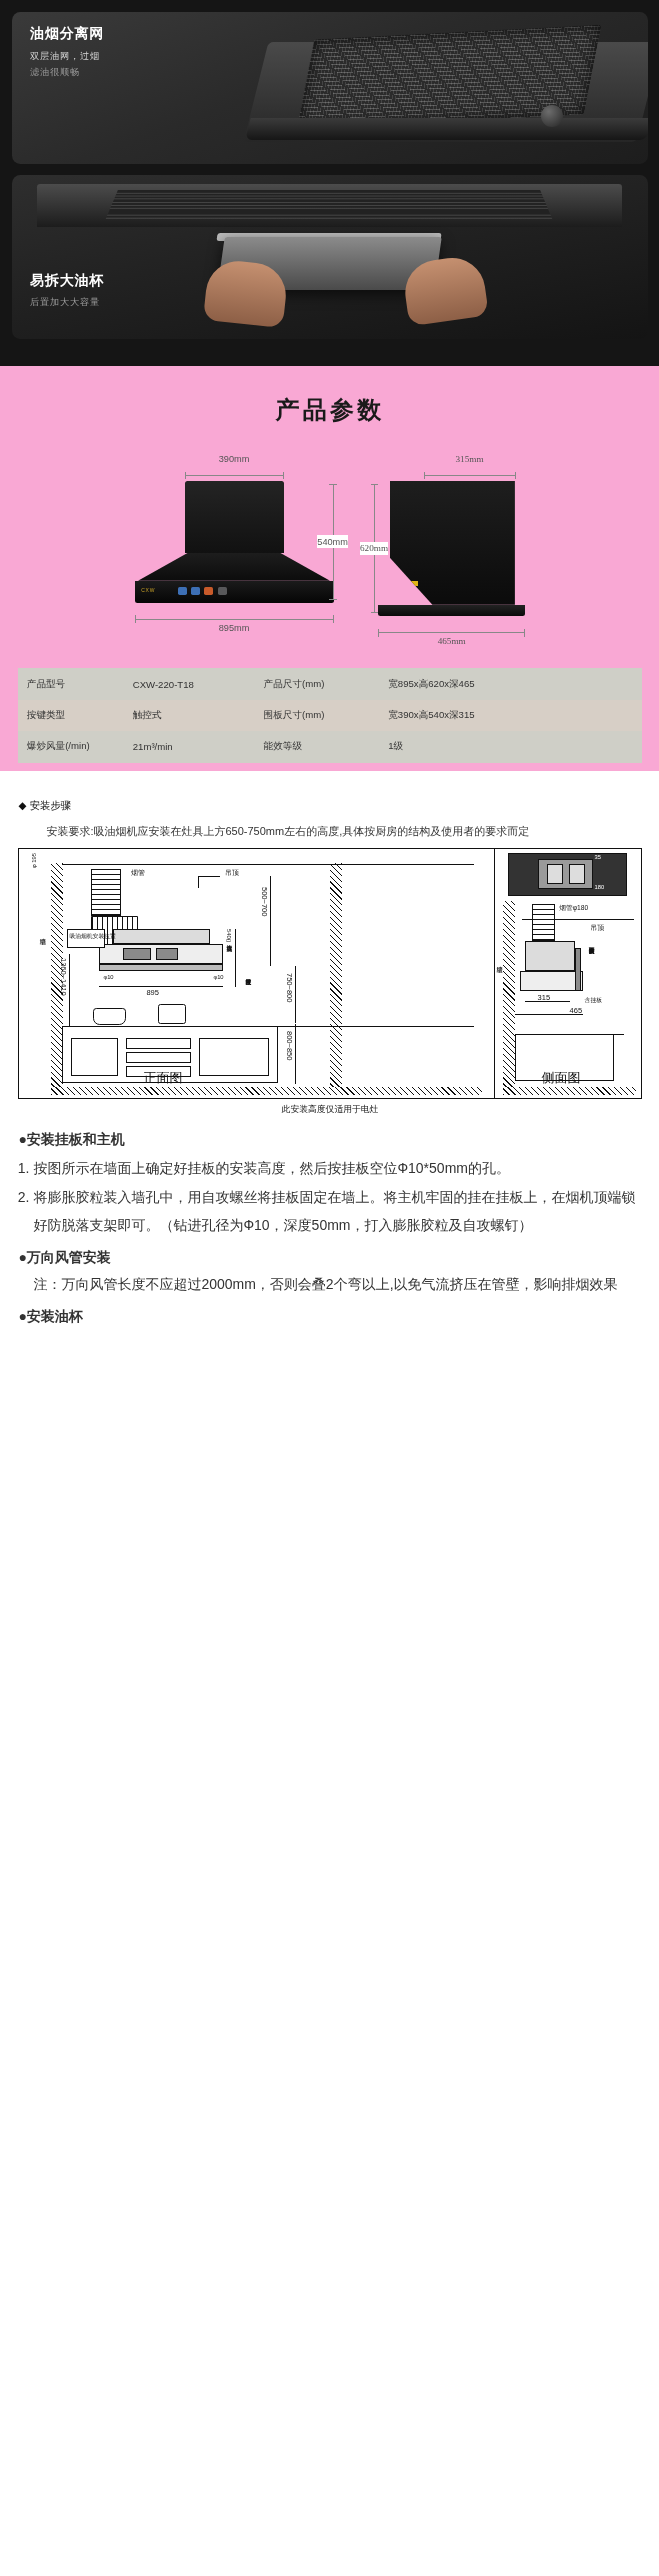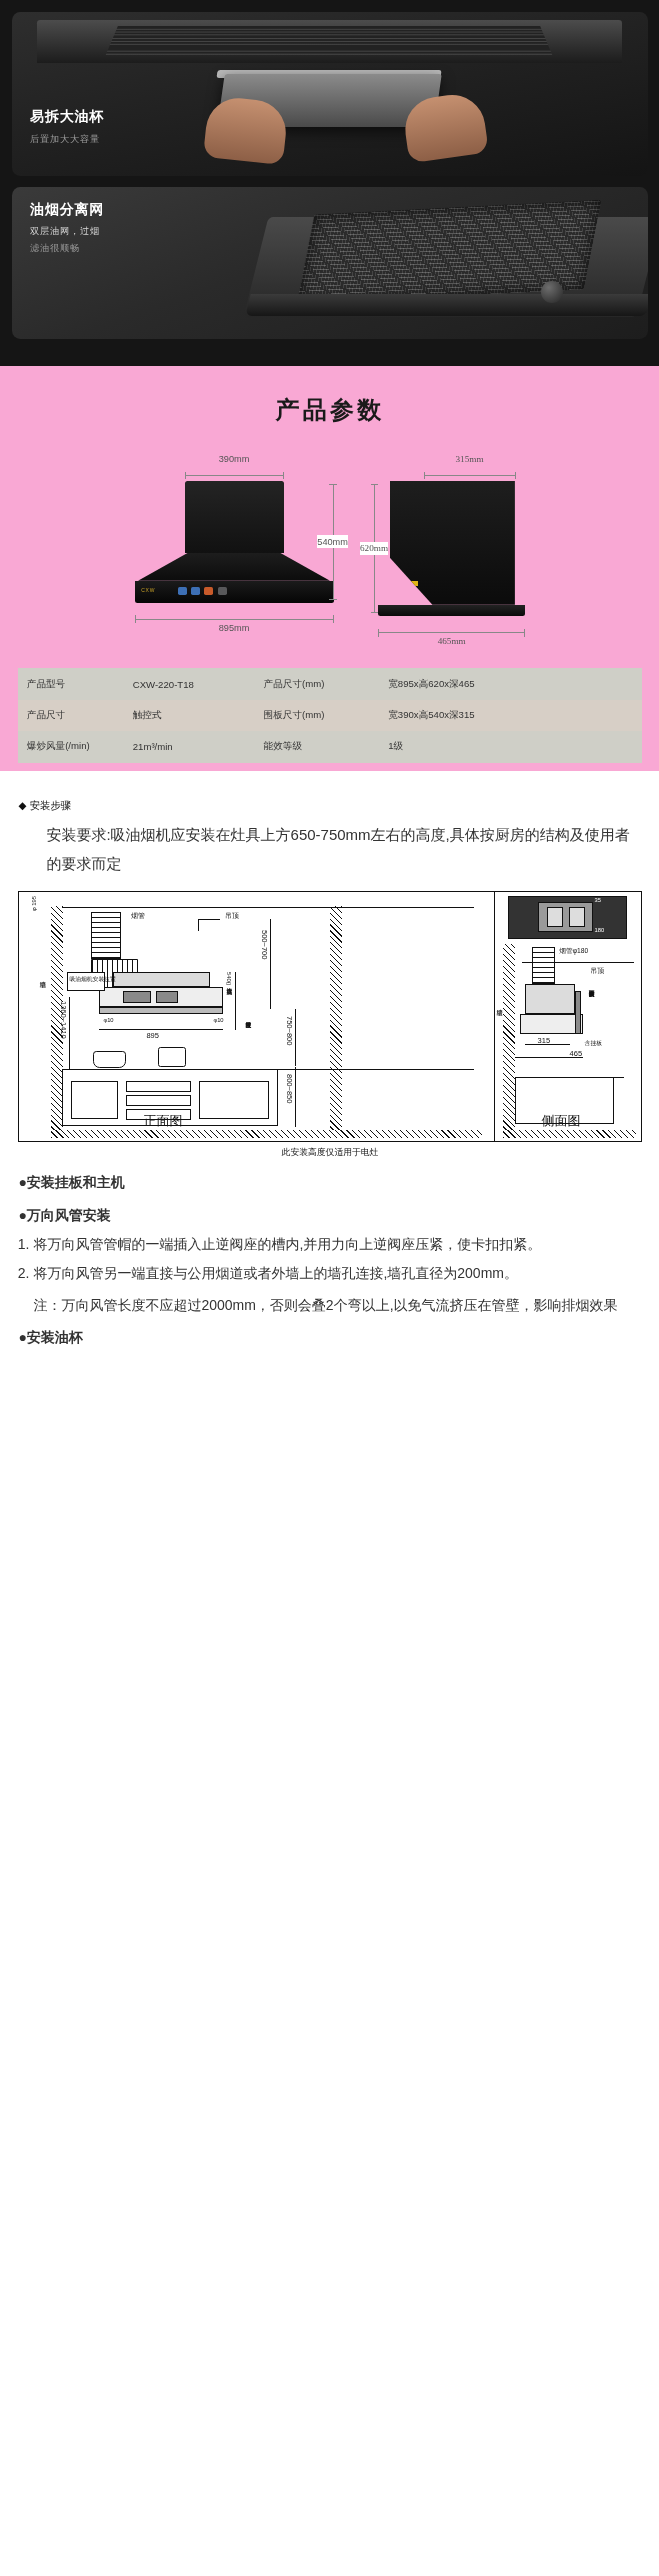--- a/index.html
+++ b/index.html
@@ -217,21 +217,21 @@
   table.spec td.v { width: 21%; }
   table.spec td.k2 { width: 20%; }
 
   
   .install { padding: 28px 18.4px 25px 18.4px; }
   .install h2 {
     font-size: 24px; font-weight: bold; letter-spacing: 3.3px; margin: 0 0 22px 0; color: #111;
   }
   .step-head { font-size: 10.4px; color: #111; margin-bottom: 8.4px; }
   .step-head .dia { color: #111; margin-right: 3.3px; }
-  .req { font-size: 15px; line-height: 1.9; color: #333; padding-left: 28px; margin-bottom: 13px; }
+  .req { font-size: 11px; line-height: 1.9; color: #333; padding-left: 28px; margin-bottom: 6px; }
 
   
   .draw {
     position: relative;
     border: 0.8px solid #111;
     height: 251px;
     display: flex;
     background: #fff;
     margin-bottom: 5px;
   }
@@ -265,46 +265,46 @@
   .notes p.ind { margin: 0 0 1.7px 0; padding-left: 15px; }
   .bullet { margin-top: 5px; }
 </style>
 </head>
 <body>
 
 <div class="page">
 
   <div class="hero">
 
+    <div class="photo-card one">
+      <div class="hood1">
+        <div class="body"></div>
+        <div class="mesh"></div>
+        <div class="lip"></div>
+        <div class="knob"></div>
+      </div>
+      <div class="cap one">
+        <div class="t1">油烟分离网</div>
+        <div class="t2">双层油网，过烟</div>
+        <div class="t3">滤油很顺畅</div>
+      </div>
+    </div>
+
     <div class="photo-card two">
       <div class="hood2">
         <div class="top"></div>
         <div class="grille"></div>
         <div class="cuplip"></div>
         <div class="cup"></div>
         <div class="hand l"></div>
         <div class="hand r"></div>
       </div>
       <div class="cap two">
         <div class="t1">易拆大油杯</div>
         <div class="t3">后置加大大容量</div>
-      </div>
-    </div>
-
-    <div class="photo-card one">
-      <div class="hood1">
-        <div class="body"></div>
-        <div class="mesh"></div>
-        <div class="lip"></div>
-        <div class="knob"></div>
-      </div>
-      <div class="cap one">
-        <div class="t1">油烟分离网</div>
-        <div class="t2">双层油网，过烟</div>
-        <div class="t3">滤油很顺畅</div>
       </div>
     </div>
 
   </div>
 
   <div class="params">
     <div class="sec-title">产品参数</div>
 
     <div class="diagram-row">
 
@@ -370,21 +370,21 @@
     <div class="spec-wrap">
       <table class="spec">
         <tbody>
             <tr>
           <td class="k">产品型号</td>
           <td class="v">CXW-220-T18</td>
           <td class="k2">产品尺寸(mm)</td>
           <td>宽895x高620x深465</td>
         </tr>
         <tr>
-          <td class="k">产品尺寸</td>
+          <td class="k">按键类型</td>
           <td class="v">触控式</td>
           <td class="k2">围板尺寸(mm)</td>
           <td>宽390x高540x深315</td>
         </tr>
         <tr>
           <td class="k">爆炒风量(/min)</td>
           <td class="v">21m³/min</td>
           <td class="k2">能效等级</td>
           <td>1级</td>
         </tr>
@@ -507,28 +507,28 @@
         <div class="cap-c" style="left:47px;bottom:11.7px;">侧面图</div>
       </div>
     </div>
 
     <div style="text-align:center;font-size:8.8px;color:#111;margin:1.7px 0 10px 0;">此安装高度仅适用于电灶</div>
 
     <div class="notes">
 
       <div class="bullet">
         <span>●</span><span class="b">安装挂板和主机</span>
+        <ol>
+          <li>按图所示在墙面上确定好挂板的安装高度，然后按挂板空位Ф10*50mm的孔。</li>
+          <li>将膨胀胶粒装入墙孔中，用自攻螺丝将挂板固定在墙上。将主机牢固的挂在挂板上，在烟机顶端锁好防脱落支架即可。（钻进孔径为Ф10，深度50mm，打入膨胀胶粒及自攻螺钉）</li>
+        </ol>
       </div>
 
       <div class="bullet">
         <span>●</span><span class="b">万向风管安装</span>
-        <ol>
-          <li>将万向风管管帽的一端插入止逆阀座的槽内,并用力向上逆阀座压紧，使卡扣扣紧。</li>
-          <li>将万向风管另一端直接与公用烟道或者外墙上的墙孔连接,墙孔直径为200mm。</li>
-        </ol>
         <p class="ind">注：万向风管长度不应超过2000mm，否则会叠2个弯以上,以免气流挤压在管壁，影响排烟效果</p>
       </div>
 
       <div class="bullet">
         <span>●</span><span class="b">安装油杯</span>
       </div>
 
     </div>
   </div>
 

